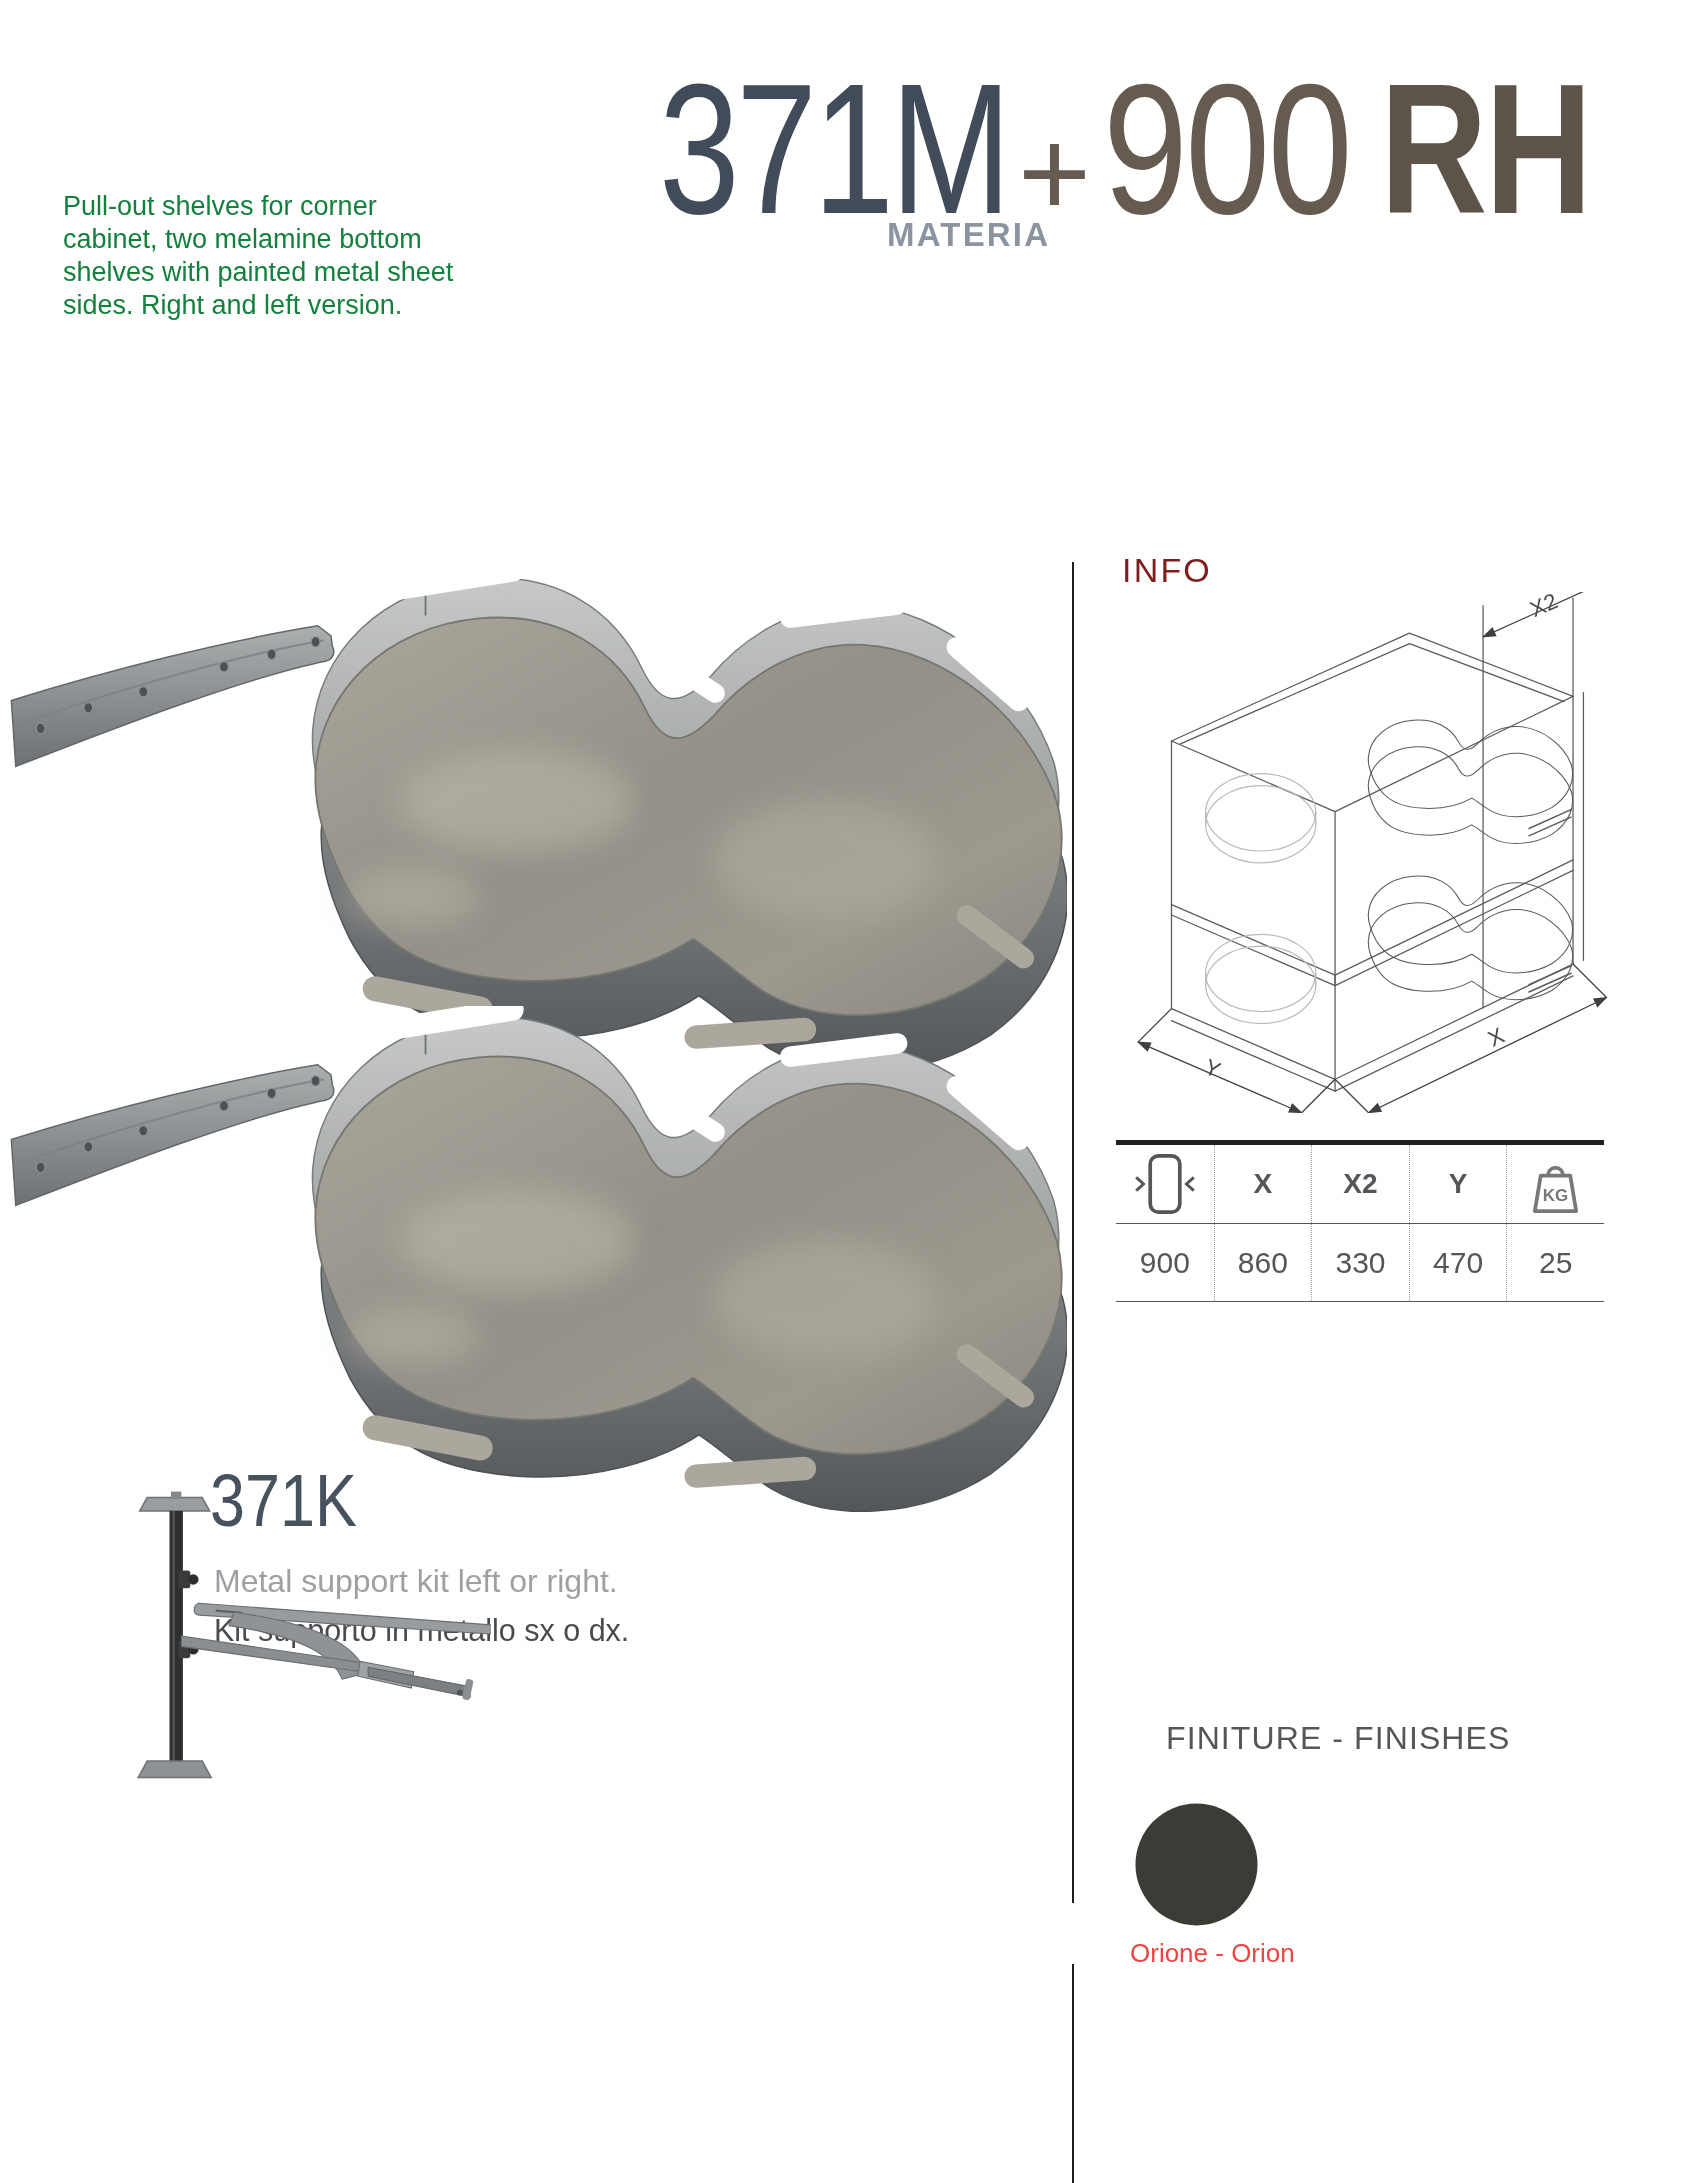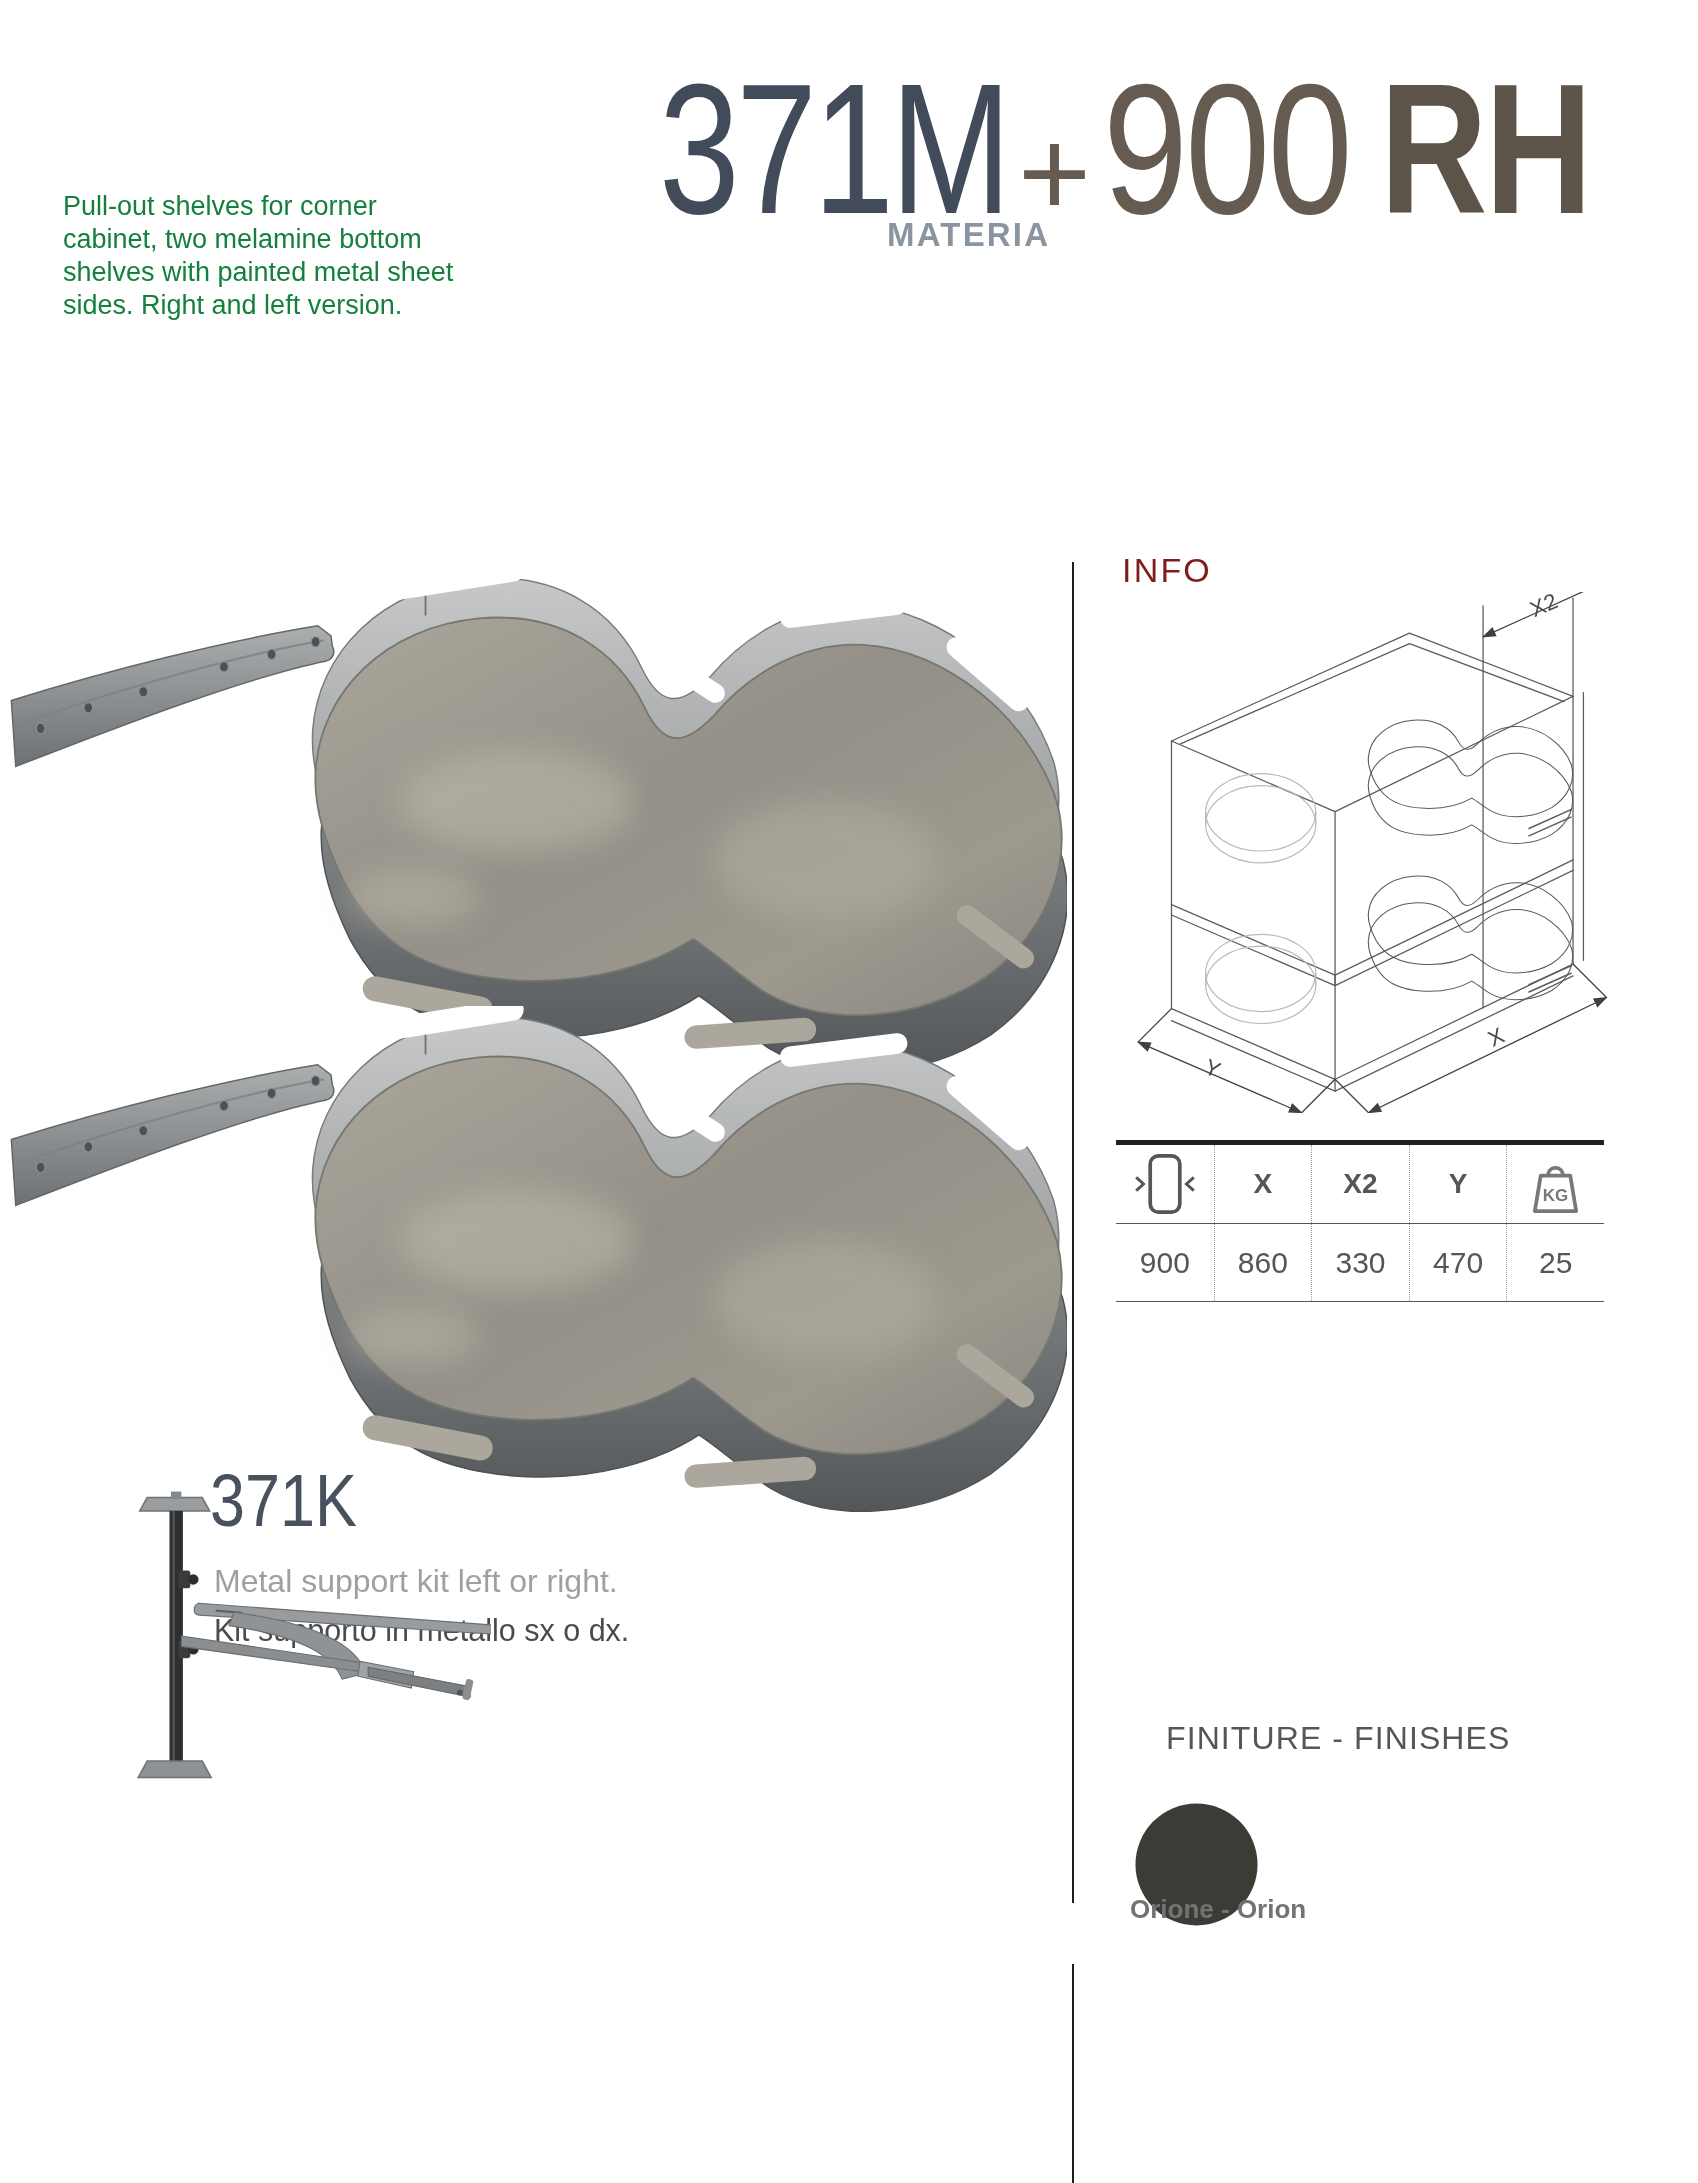--- a/index.html
+++ b/index.html
@@ -31,21 +31,21 @@
   .spec-cell{display:flex;align-items:center;justify-content:center;border-left:0.7px dotted #9B9DA0;
              font-size:30px;color:#55565A;font-weight:300;}
   .spec-cell:first-child{border-left:none;}
   .spec-cell.h{font-weight:700;font-size:28px;}
   
   #kit-code{left:210px;top:1464px;font-size:74px;font-weight:100;color:#47525E;transform:scaleX(.85);transform-origin:left top;line-height:1;}
   #kit-it{left:214px;top:1613px;font-size:30.5px;color:#4B4B4D;font-weight:300;}
   #kit-en{left:214px;top:1563px;font-size:32px;color:#9EA0A3;font-weight:300;}
   
   #fin-head{left:1139px;top:1720px;font-size:32px;letter-spacing:1.1px;color:#55565A;margin-left:27px;}
-  #fin-label{left:1130px;top:1894px;font-size:26px;color:#737373;font-weight:700;}
+  #fin-label{left:1130px;top:1938px;font-size:26px;color:#ef4444;font-weight:400;}
   svg{display:block;}
   text{font-family:"Liberation Sans", sans-serif;}
 </style>
 </head>
 <body>
 
 <svg width="0" height="0" style="position:absolute" aria-hidden="true">
   <defs>
     <linearGradient id="gMel" x1="0" y1="0" x2="1" y2="1">
       <stop offset="0" stop-color="#ABA69C"></stop>

